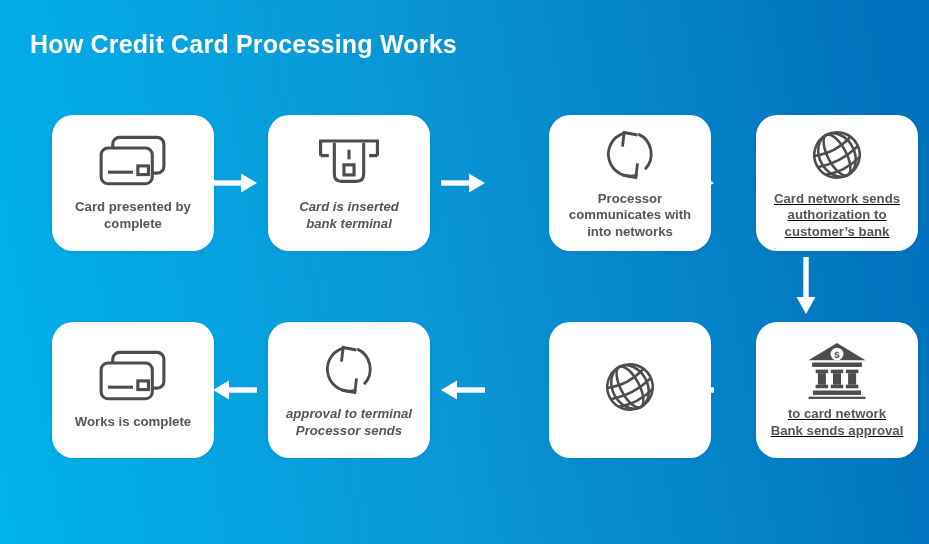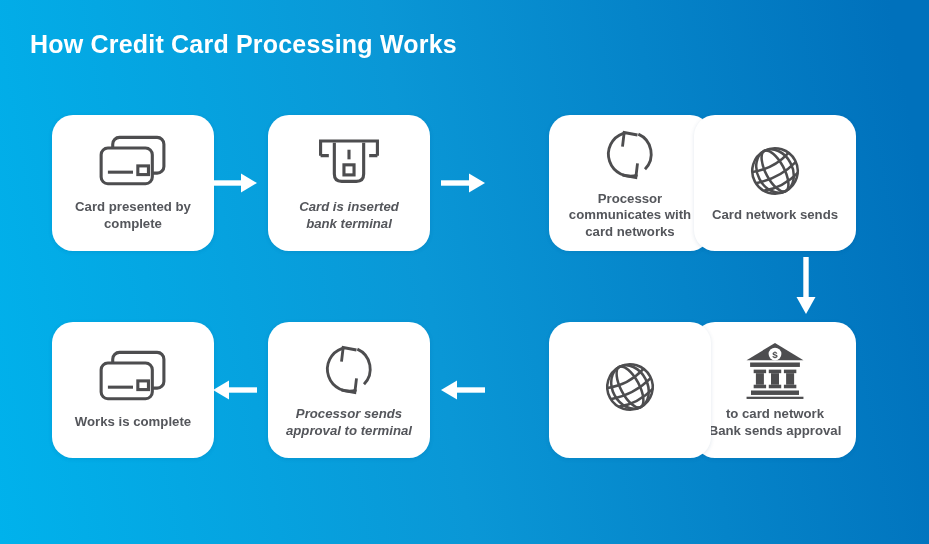--- a/index.html
+++ b/index.html
@@ -23,21 +23,21 @@
     box-sizing:border-box;padding:6px 8px;
   }
   .icon-wrap{height:58px;display:flex;align-items:center;justify-content:center;margin-bottom:7px;}
   .label{
     color:#54565b;font-weight:bold;font-size:13.2px;line-height:16.2px;
     text-align:center;white-space:nowrap;
   }
   .arrow{position:absolute;}
   
   .r1{top:115px;} .r2{top:322px;}
-  .c1{left:52px;} .c2{left:268px;font-style:italic;} .c3{left:503px;margin-left:46px;} .c4{left:694px;}
+  .c1{left:52px;} .c2{left:268px;font-style:italic;} .c3{left:503px;margin-left:46px;} .c4{left:756px;text-decoration:underline;}
   svg{display:block;}
   .stroke-ic{stroke:#4d4d4f;fill:none;}
   .fill-ic{fill:#4d4d4f;}
 </style>
 </head>
 <body>
 
 <div class="stage">
 
   <h1 class="title">How Credit Card Processing Works</h1>
@@ -88,21 +88,21 @@
       <svg width="60" height="60" viewBox="0 0 72 72">
         <path class="stroke-ic" d="M 45,60 A 26,26 0 1 1 28,10" stroke-width="3.4"></path>
         <path class="stroke-ic" d="M 46,11 A 26,26 0 0 1 54,53" stroke-width="3.4"></path>
         <polyline class="stroke-ic" points="27,26 29,9 45,12" stroke-width="3.4"></polyline>
         <polyline class="stroke-ic" points="45,46 43,63 27,60" stroke-width="3.4"></polyline>
       </svg>
     </div>
     <div class="label">
       <div>Processor</div>
       <div>communicates with</div>
-      <div>card networks</div>
+      <div>into networks</div>
     </div>
   </div>
 
   <svg class="arrow" style="left:669px;top:170px" width="46" height="26" viewBox="0 0 46 26">
     <rect x="1" y="10.3" width="29" height="5.4" fill="#ffffff"></rect>
     <polygon points="29,3.5 45,13 29,22.5" fill="#ffffff"></polygon>
   </svg>
 
   <div class="card r1 c4">
     <div class="icon-wrap">
@@ -112,20 +112,22 @@
           <ellipse class="stroke-ic" cx="32" cy="32" rx="10.5" ry="26" stroke-width="2.9"></ellipse>
           <ellipse class="stroke-ic" cx="32" cy="32" rx="20" ry="26" stroke-width="2.9"></ellipse>
           <path class="stroke-ic" d="M 9,21 Q 32,29 55,21" stroke-width="2.9"></path>
           <path class="stroke-ic" d="M 6,34 Q 32,42 58,34" stroke-width="2.9"></path>
           <path class="stroke-ic" d="M 10,46 Q 32,53 54,46" stroke-width="2.9"></path>
         </g>
       </svg>
     </div>
     <div class="label">
       <div>Card network sends</div>
+      <div>authorization to</div>
+      <div>customer’s bank</div>
     </div>
   </div>
 
   <svg class="arrow" style="left:793px;top:256px" width="26" height="60" viewBox="0 0 26 60">
     <rect x="10.3" y="1" width="5.4" height="41" fill="#ffffff"></rect>
     <polygon points="3.5,41 13,58 22.5,41" fill="#ffffff"></polygon>
   </svg>
 
   <div class="card r2 c4">
     <div class="icon-wrap">
@@ -181,22 +183,22 @@
   <div class="card r2 c2">
     <div class="icon-wrap">
       <svg width="60" height="60" viewBox="0 0 72 72">
         <path class="stroke-ic" d="M 45,60 A 26,26 0 1 1 28,10" stroke-width="3.4"></path>
         <path class="stroke-ic" d="M 46,11 A 26,26 0 0 1 54,53" stroke-width="3.4"></path>
         <polyline class="stroke-ic" points="27,26 29,9 45,12" stroke-width="3.4"></polyline>
         <polyline class="stroke-ic" points="45,46 43,63 27,60" stroke-width="3.4"></polyline>
       </svg>
     </div>
     <div class="label">
+      <div>approval to terminal</div>
       <div>Processor sends</div>
-      <div>approval to terminal</div>
     </div>
   </div>
 
   <svg class="arrow" style="left:212px;top:377px" width="46" height="26" viewBox="0 0 46 26">
     <rect x="16" y="10.3" width="29" height="5.4" fill="#ffffff"></rect>
     <polygon points="17,3.5 1,13 17,22.5" fill="#ffffff"></polygon>
   </svg>
 
   <div class="card r2 c1">
     <div class="icon-wrap">

